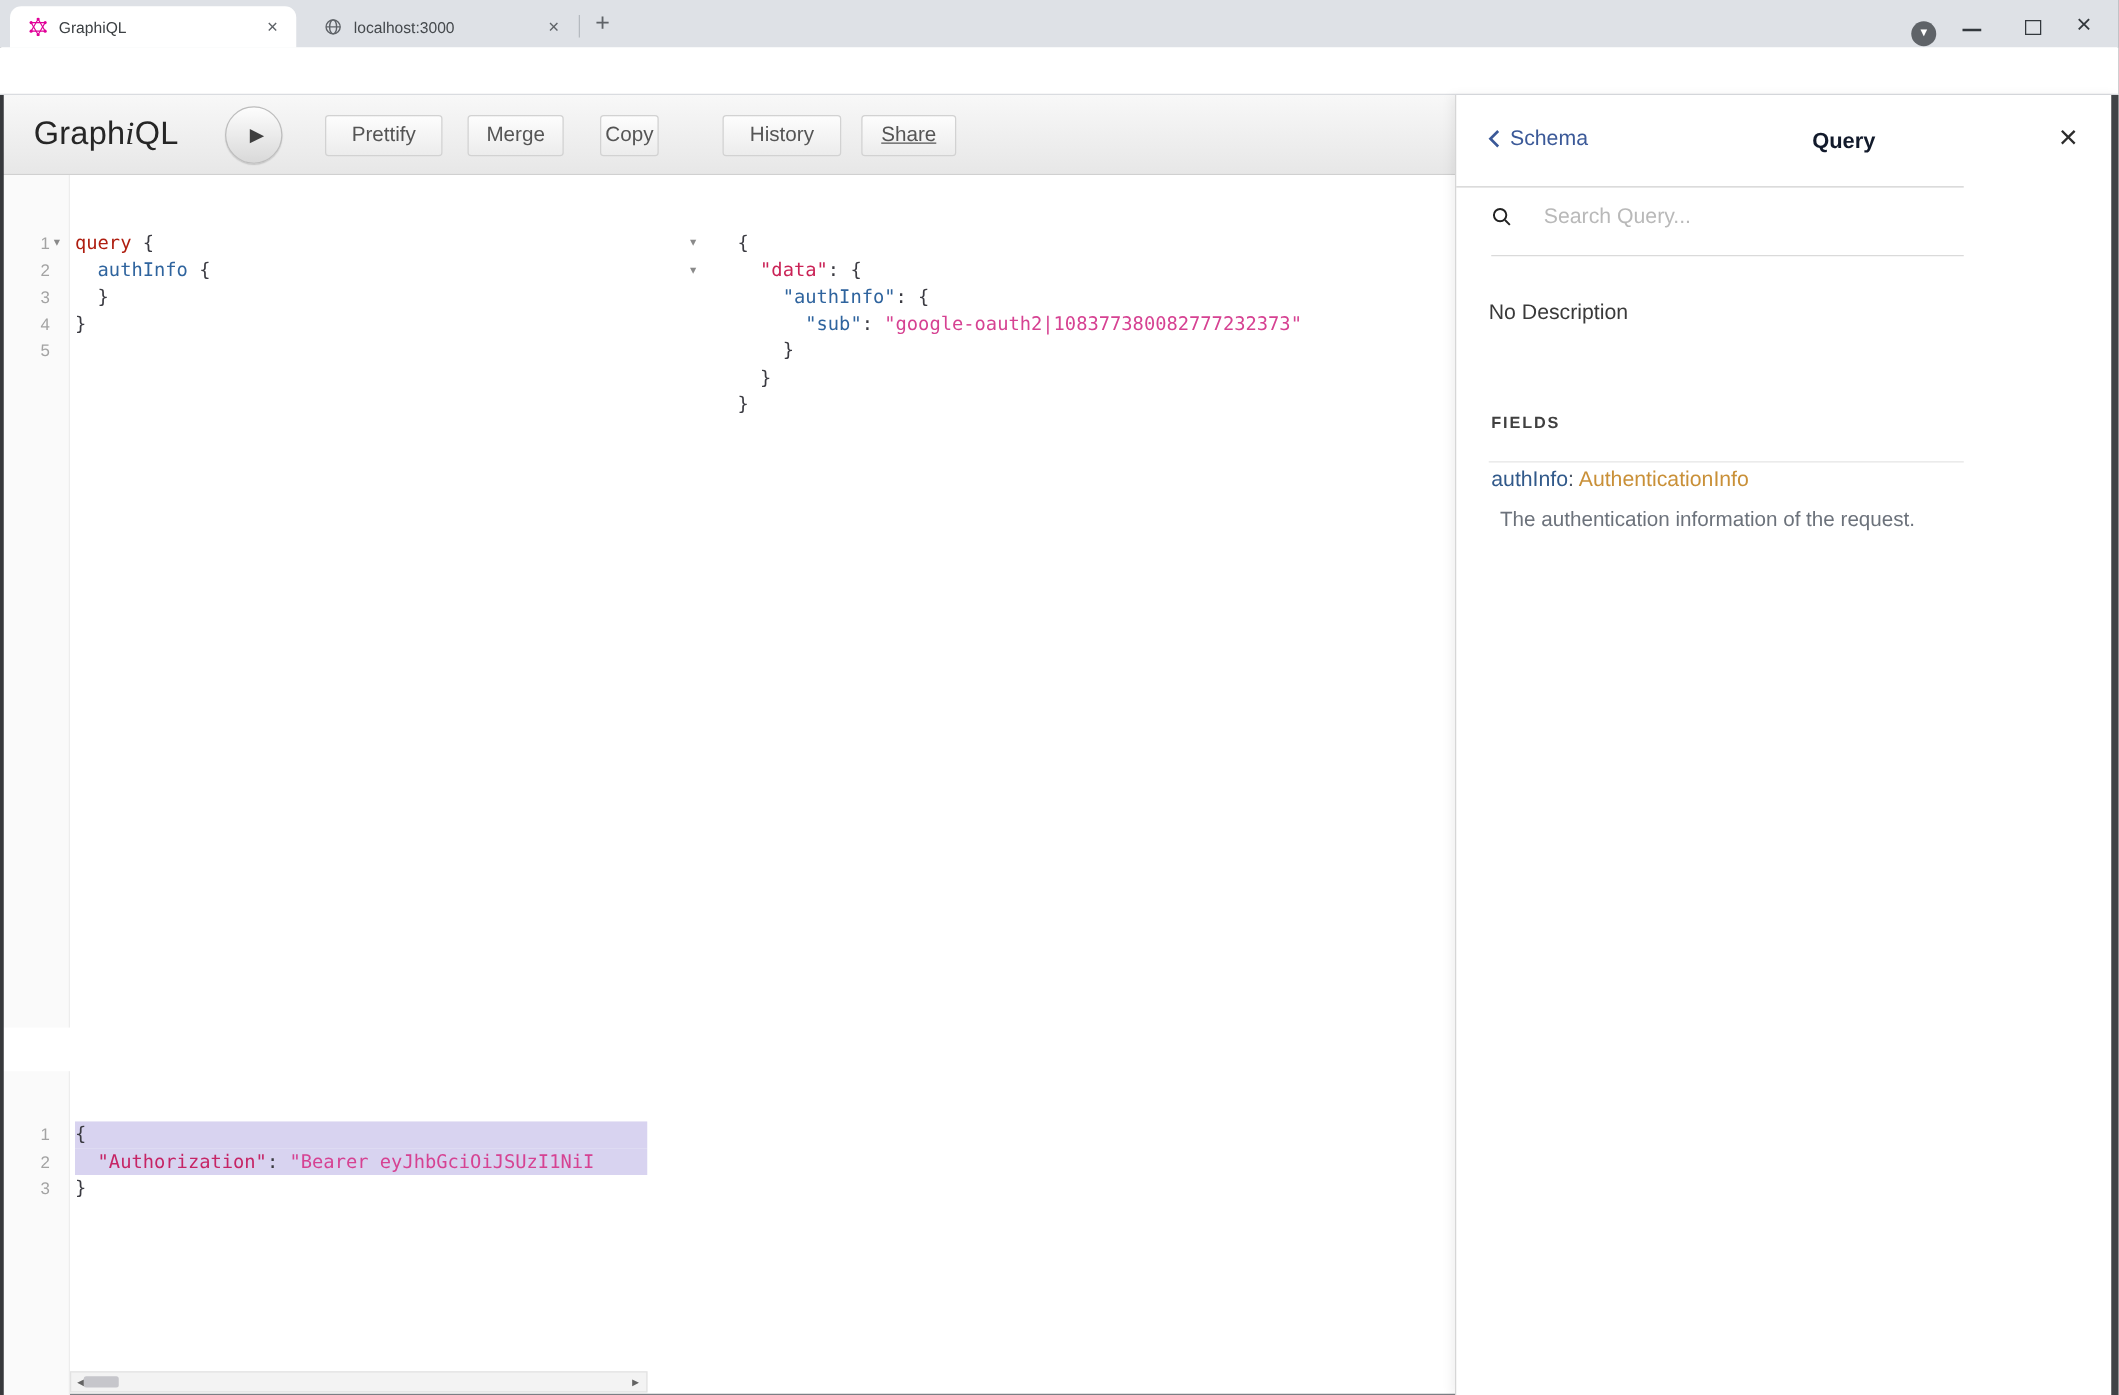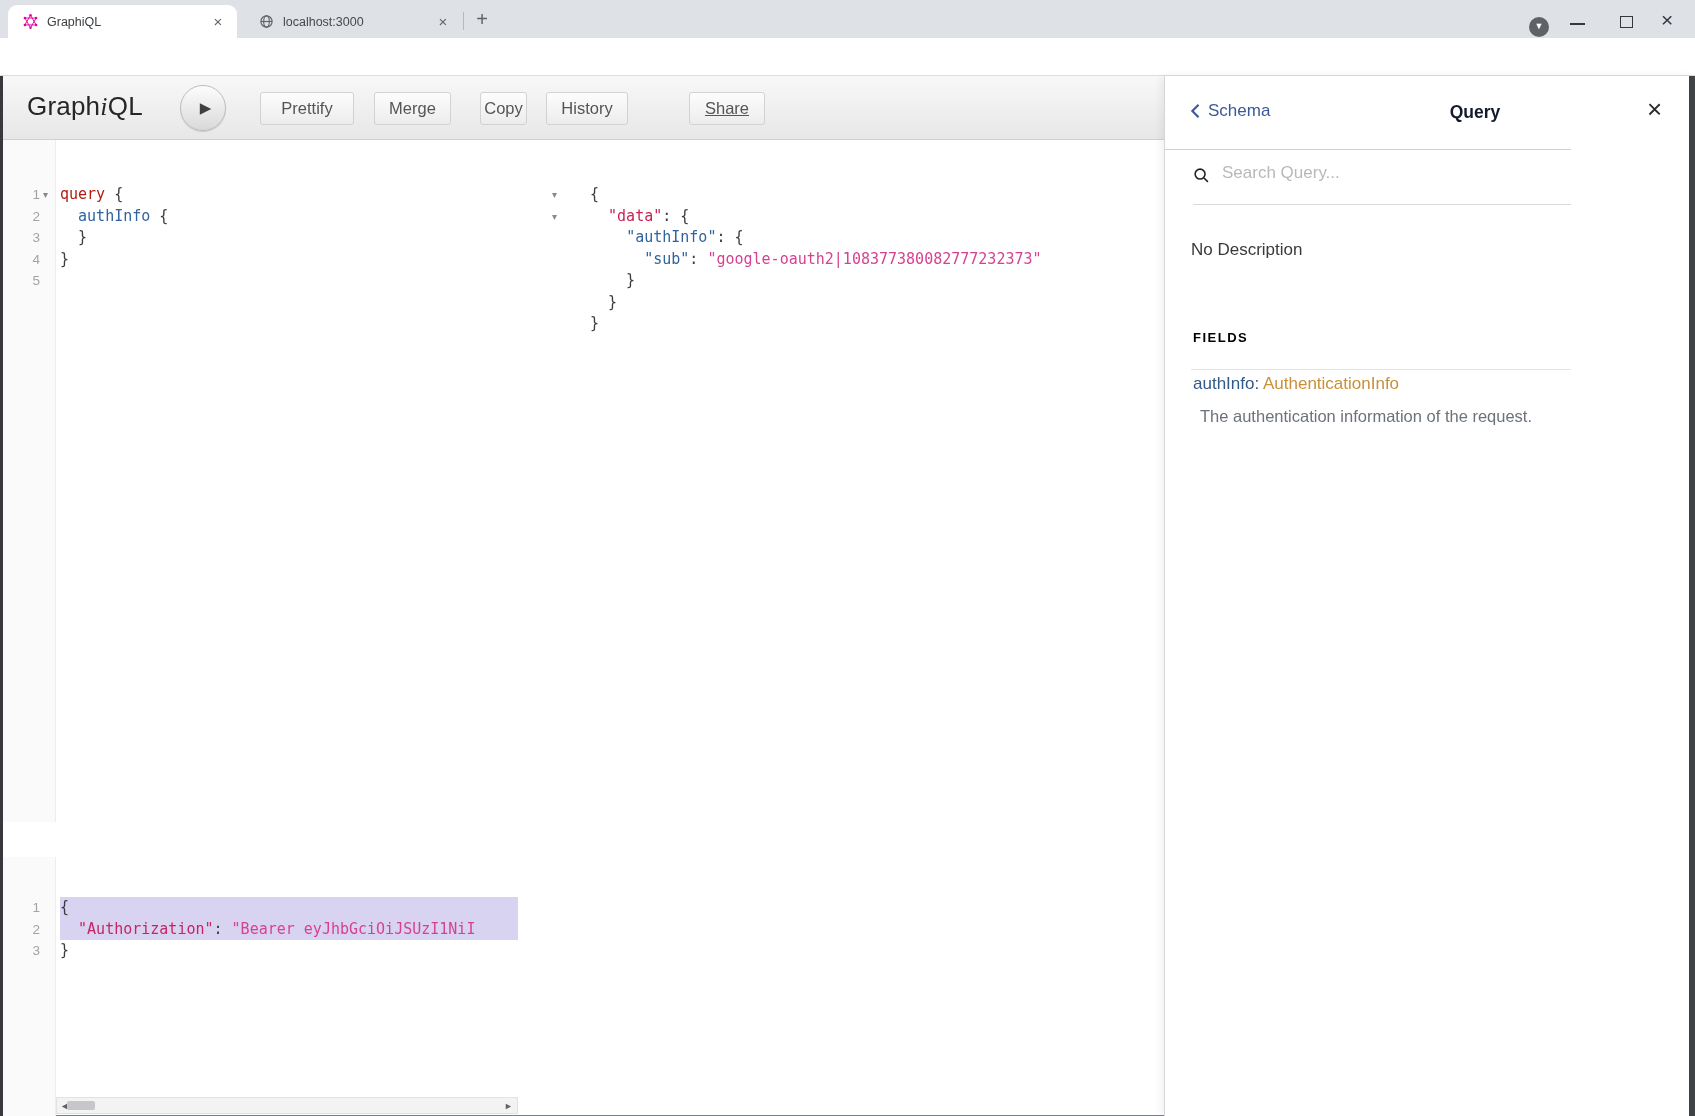--- a/index.html
+++ b/index.html
@@ -69,26 +69,26 @@
            border:1px solid #e2e2e2;}
   .hscroll .thumb{position:absolute;left:10px;top:3px;width:28px;height:9px;background:#c6c6cb;border-radius:2px;}
   .hscroll .arr{position:absolute;top:1px;font-size:9px;color:#636363;line-height:14px;}
   
   .docpanel{position:absolute;left:1164px;top:76px;width:531px;height:1040px;background:#fff;
             border-left:1px solid #d6d6d6;box-shadow:-3px 0 8px rgba(0,0,0,.06);}
   .doc-head{position:absolute;left:0;top:0;width:406px;height:74px;border-bottom:1px solid #d0d0d0;}
   .doc-back{position:absolute;left:24px;top:25px;color:#3b5998;font-size:17px;display:flex;align-items:center;gap:7px;}
   .doc-title{position:absolute;left:240px;top:26px;width:140px;text-align:center;font-weight:700;font-size:17.5px;color:#121a2b;}
   .doc-close{position:absolute;left:482px;top:18px;font-size:26px;font-weight:300;color:#2c2c2c;}
-  .doc-search{position:absolute;left:28px;top:86px;display:flex;align-items:flex-end;gap:10px;width:380px;}
+  .doc-search{position:absolute;left:28px;top:86px;display:flex;align-items:center;gap:23px;width:380px;}
   .doc-search input{border:0;outline:none;font-size:17px;color:#333;width:320px;font-family:inherit;background:transparent;}
   .doc-search input::placeholder{color:#b9b9b9;}
   .doc-underline{position:absolute;left:28px;top:128px;width:378px;height:1px;background:#dadada;}
   .doc-nodesc{position:absolute;left:26px;top:164px;font-size:17px;color:#3a3a3a;}
-  .doc-fields{position:absolute;left:28px;top:254px;font-size:13px;font-weight:700;letter-spacing:1.5px;color:#000000;}
+  .doc-fields{position:absolute;left:28px;top:254px;font-size:13px;font-weight:700;letter-spacing:1.5px;color:#404040;}
   .doc-hr{position:absolute;left:26px;top:293px;width:380px;height:1px;background:#e5e5e5;}
   .doc-fieldrow{position:absolute;left:28px;top:298px;font-size:17px;}
   .fld-name{color:#31598a;}
   .fld-colon{color:#4d5664;}
   .fld-type{color:#c99038;}
   .doc-desc{position:absolute;left:35px;top:331px;font-size:16.5px;color:#6c727b;}
   
   .edge-left{position:absolute;left:0;top:76px;width:3px;height:1040px;background:#37393c;}
   .edge-right{position:absolute;left:1689px;top:76px;width:6px;height:1040px;background:#404346;}
 </style>
@@ -207,21 +207,21 @@
 
   <div class="gql-toolbar"></div>
   <div class="logo"><span>Graph</span><em>i</em><span>QL</span></div>
   <div class="execbtn">
       <span>▶</span>
     </div>
   <div id="gql-buttons">
       <div class="gbtn" style="left: 260px; width: 94px;">Prettify</div>
       <div class="gbtn" style="left: 374px; width: 77px;">Merge</div>
       <div class="gbtn" style="left: 480px; width: 47px;">Copy</div>
-      <div class="gbtn" style="left: 546px; width: 82px;">History</div>
+      <div class="gbtn" style="left: 578px; width: 95px;">History</div>
       <div class="gbtn" style="left: 689px; width: 76px; text-decoration: underline;">Share</div>
     </div>
 
   <div class="gutterbg" style="top:140px;height:682px;"></div>
   <div id="q-nums">
       <div class="lnum" style="left: 0px; top: 184px;">1</div>
       <div class="fold" style="left: 43px; top: 184px;">▾</div>
       <div class="lnum" style="left: 0px; top: 205.5px;">2</div>
       <div class="lnum" style="left: 0px; top: 227px;">3</div>
       <div class="lnum" style="left: 0px; top: 248.5px;">4</div>

